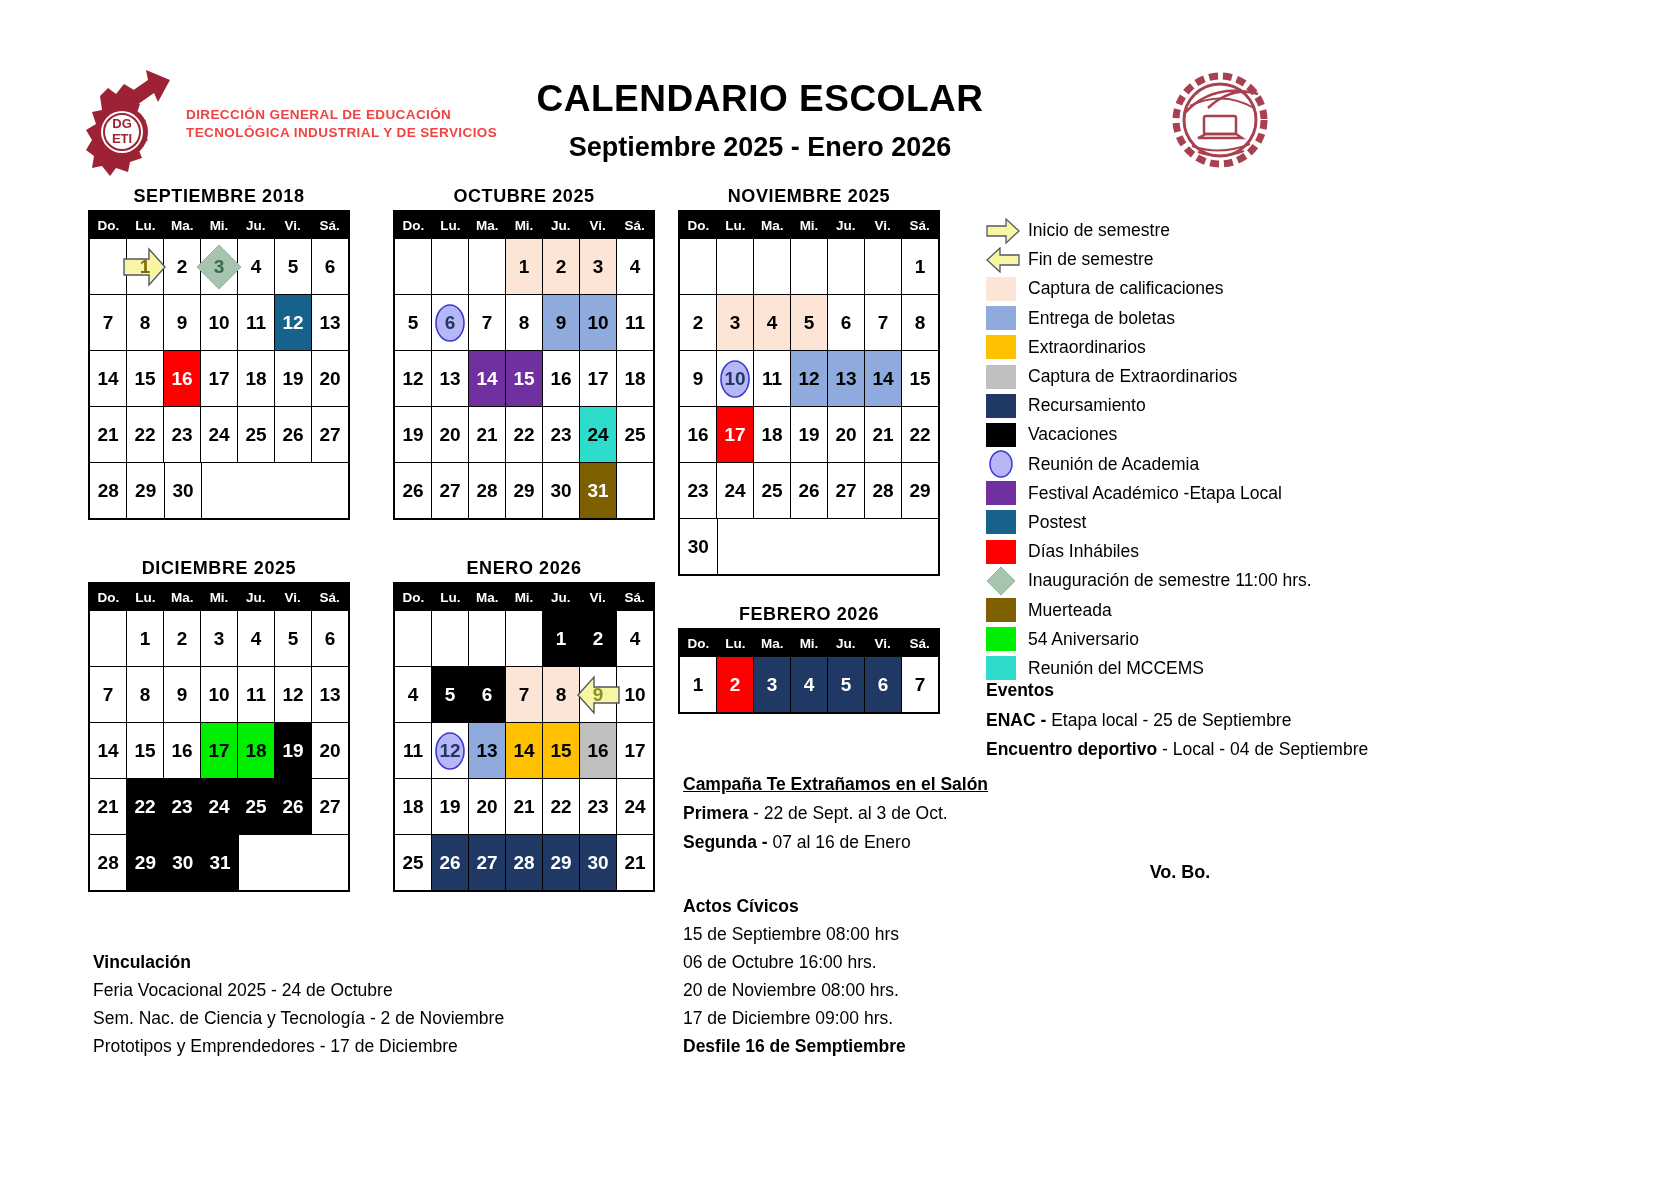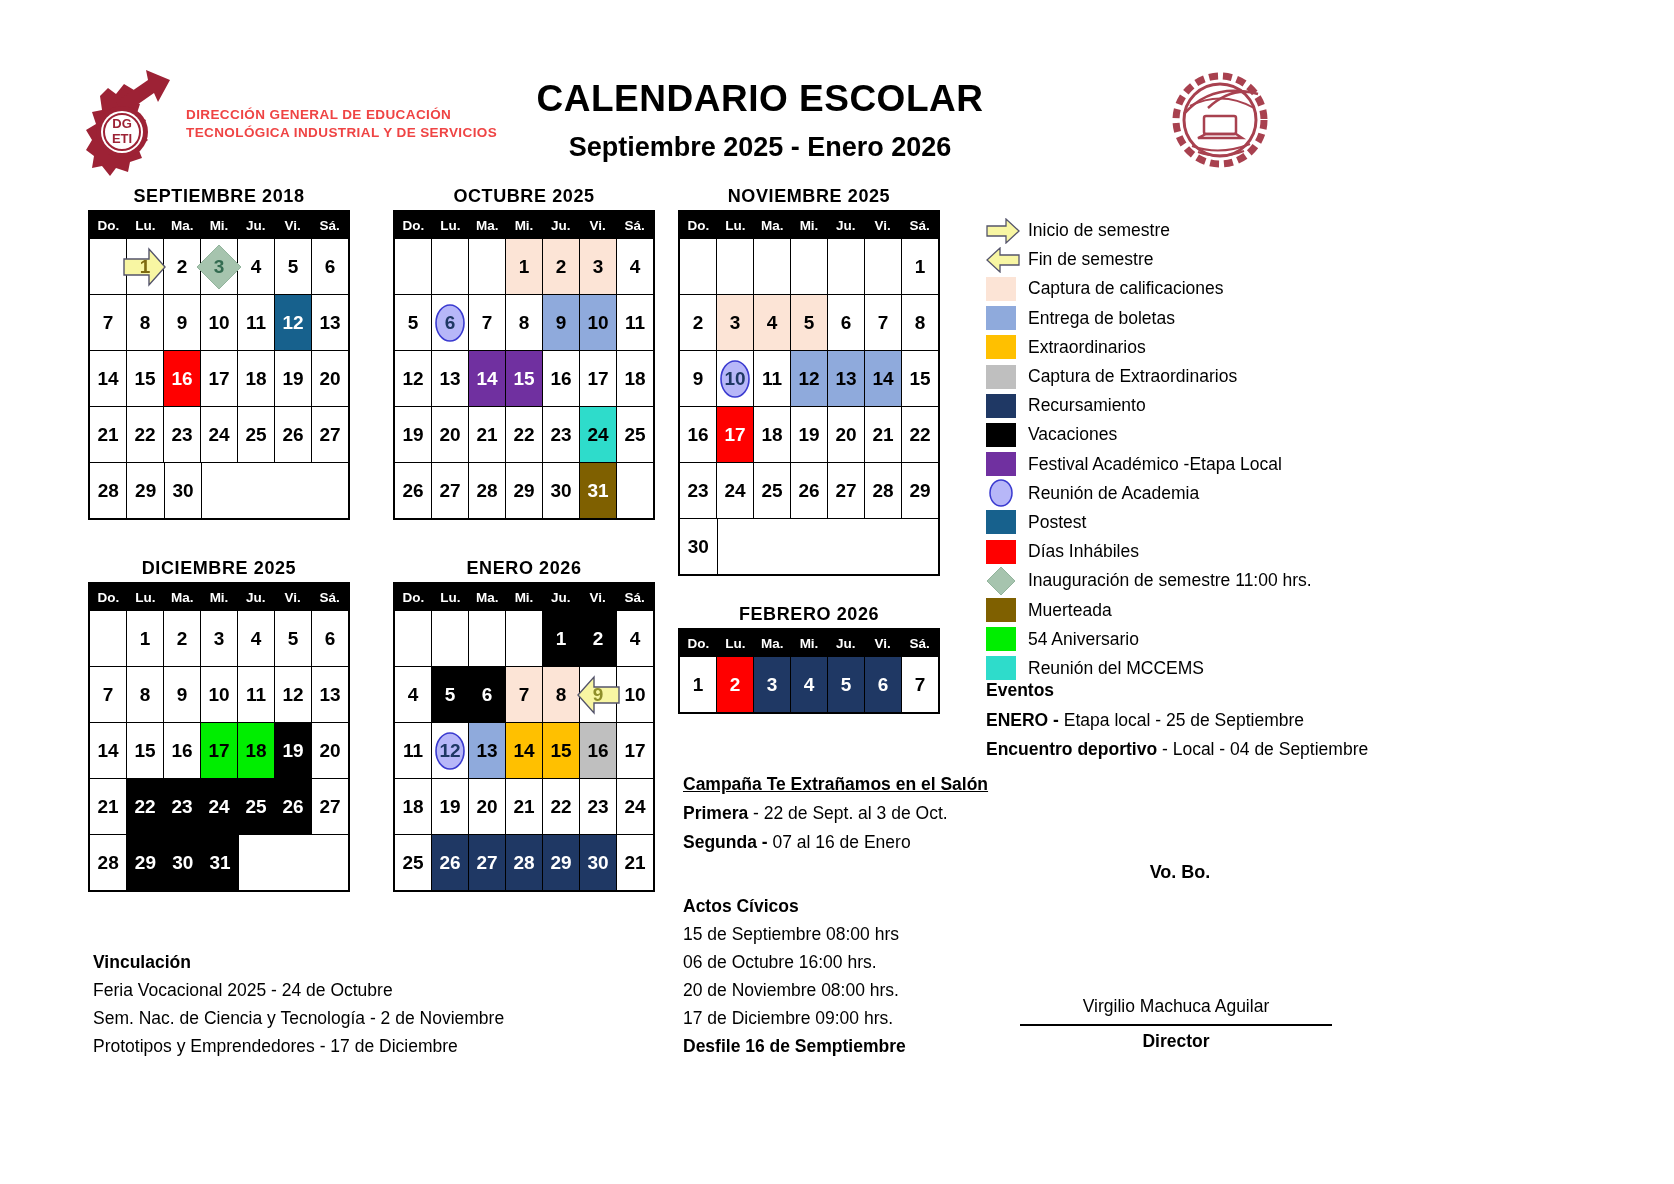--- a/index.html
+++ b/index.html
@@ -820,32 +820,32 @@
       </div>
       <div class="lg-row">
         <span class="lg-swatch" style="background: rgb(31, 56, 100); margin-right: 4px;"></span>
         <span class="lg-label">Recursamiento</span>
       </div>
       <div class="lg-row">
         <span class="lg-swatch" style="background: rgb(0, 0, 0); margin-right: 4px;"></span>
         <span class="lg-label">Vacaciones</span>
       </div>
       <div class="lg-row">
-        <span class="lg-swatch" style="background: rgb(112, 48, 160); margin-right: 4px;"></span>
-        <span class="lg-label">Festival Académico -Etapa Local</span>
-      </div>
-      <div class="lg-row">
         <span class="lg-icon">
           <svg width="34" height="28" viewBox="0 0 34 28">
             <ellipse cx="15" cy="14" rx="11" ry="13" fill="#B7B7F8" stroke="#3A3AD0" stroke-width="1.5"></ellipse>
           </svg>
         </span>
         <span class="lg-label">Reunión de Academia</span>
       </div>
       <div class="lg-row">
+        <span class="lg-swatch" style="background: rgb(112, 48, 160); margin-right: 4px;"></span>
+        <span class="lg-label">Festival Académico -Etapa Local</span>
+      </div>
+      <div class="lg-row">
         <span class="lg-swatch" style="background: rgb(23, 97, 141); margin-right: 4px;"></span>
         <span class="lg-label">Postest</span>
       </div>
       <div class="lg-row">
         <span class="lg-swatch" style="background: rgb(255, 0, 0); margin-right: 4px;"></span>
         <span class="lg-label">Días Inhábiles</span>
       </div>
       <div class="lg-row">
         <span class="lg-icon">
           <svg width="34" height="30" viewBox="0 0 34 30">
@@ -863,21 +863,21 @@
         <span class="lg-label">54 Aniversario</span>
       </div>
       <div class="lg-row">
         <span class="lg-swatch" style="background: rgb(46, 220, 203); margin-right: 4px;"></span>
         <span class="lg-label">Reunión del MCCEMS</span>
       </div>
     </div>
 
   <div class="sec" id="eventos">
     <div class="hd">Eventos</div>
-    <div><b>ENERO -</b><span> Etapa local - 25 de Septiembre</span></div>
+    <div><b>ENAC -</b><span> Etapa local - 25 de Septiembre</span></div>
     <div><b>Encuentro deportivo</b><span> - Local - 04 de Septiembre</span></div>
   </div>
 
   <div class="sec" id="campana">
     <div class="hd">Campaña Te Extrañamos en el Salón</div>
     <div><b>Primera</b><span> - 22 de Sept. al 3 de Oct.</span></div>
     <div><b>Segunda -</b><span>  07 al 16 de Enero</span></div>
   </div>
 
   <div id="vobo">Vo. Bo.</div>
@@ -891,18 +891,14 @@
     <div class="hd">Desfile 16 de Semptiembre</div>
   </div>
 
   <div class="sec" id="vinculacion">
     <div class="hd">Vinculación</div>
     <div>Feria Vocacional 2025 - 24 de Octubre</div>
     <div>Sem. Nac. de Ciencia y Tecnología - 2 de Noviembre</div>
     <div>Prototipos y Emprendedores - 17 de Diciembre</div>
   </div>
 
-  <div id="signature">
-    <div id="sig-name">Virgilio Machuca Aguilar</div>
-    <div id="sig-title">Director</div>
-  </div>
 
 </div>
 
 </body></html>

